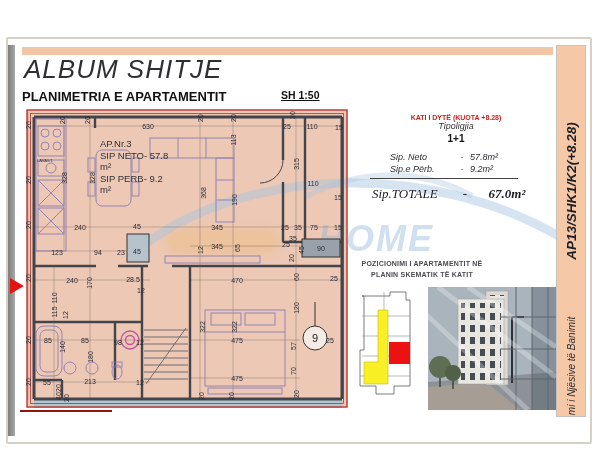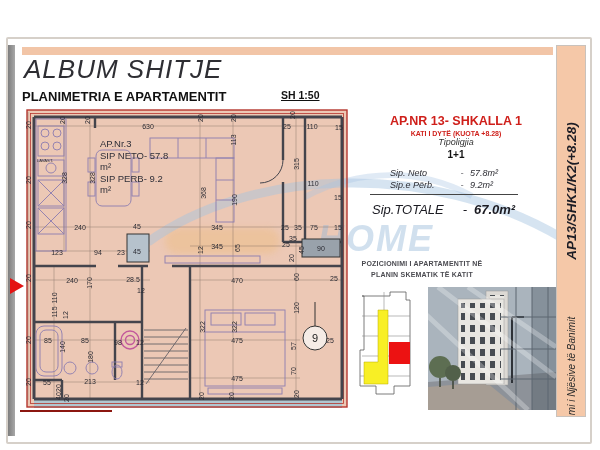--- a/index.html
+++ b/index.html
@@ -34,24 +34,24 @@
   .d-ap{margin-top:2px;font-weight:bold;font-size:12.5px;color:#cf1f1a;}
   .d-floor{margin-top:2px;font-weight:bold;font-size:7px;color:#cf1f1a;}
   .d-tip{margin-top:0;font-style:italic;font-size:9px;color:#333;}
   .d-tipval{margin-top:2px;font-weight:bold;font-size:10px;color:#111;}
   .d-rows{margin:8px auto 0;width:132px;font-style:italic;font-size:9px;color:#2c2c33;}
   .d-row{display:flex;margin-bottom:2px;}
   .d-row .lbl{width:64px;text-align:left;}
   .d-row .sep{width:16px;text-align:center;}
   .d-row .val{flex:1;text-align:left;}
   .d-divider{margin:4px 0 0 10px;width:148px;height:1px;background:#444;}
-  .d-total{display:flex;margin:7px auto 0;width:168px;font-style:italic;font-size:13px;color:#1b1b22;}
+  .d-total{display:flex;margin:7px auto 0;width:168px;font-style:italic;font-size:13px;color:#1b1b22;font-family:Liberation Serif, serif;}
   .d-total .lbl{width:84px;text-align:left;}
   .d-total .sep{width:18px;text-align:center;}
-  .d-total .val{flex:1;text-align:left;font-weight:bold;}
+  .d-total .val{flex:1;text-align:center;font-weight:bold;}
   .poscap{left:358px;top:259px;width:128px;text-align:center;font-size:7px;font-weight:bold;color:#4a4a50;line-height:1.55;letter-spacing:.2px;}
   
   .sidetab{left:556px;top:45px;width:30px;height:372px;background:#f5c8a8;border:1px solid #c9c2bc;box-sizing:border-box;}
   .tab-rot{position:absolute;left:50%;white-space:nowrap;transform:translate(-50%,-50%) rotate(-90deg);}
   .tab-code{top:145px;font-weight:bold;font-style:italic;font-size:13.5px;color:#1d1d25;}
   .tab-caption{top:320px;font-style:italic;font-size:10px;color:#2b2b2b;}
   .schematic{left:356px;top:290px;width:58px;height:114px;}
   .photo{left:428px;top:287px;width:128px;height:123px;}
 </style>
 </head>
@@ -234,21 +234,20 @@
       <span class="dim rot" style="left: 58px; top: 388px;">20</span>
       <span class="dim rot" style="left: 58px; top: 396px;">40</span>
       <span class="dim rot" style="left: 66px; top: 398px;">20</span>
       <span class="dim rot" style="left: 201px; top: 396px;">20</span>
       <span class="dim rot" style="left: 231px; top: 396px;">20</span>
       <span class="dim rot" style="left: 296px; top: 394px;">20</span>
     </div>
   <div class="abs redline"></div>
 
   <div class="abs dpanel">
-    <div class="d-ap">AP.NR 13- SHKALLA 1</div>
     <div class="d-floor">KATI I DYTË (KUOTA +8.28)</div>
     <div class="d-tip">Tipoligjia</div>
     <div class="d-tipval">1+1</div>
     <div class="d-rows">
       <div class="d-row">
         <span class="lbl">Sip. Neto</span>
         <span class="sep">-</span>
         <span class="val">57.8m²</span>
       </div>
       <div class="d-row">

